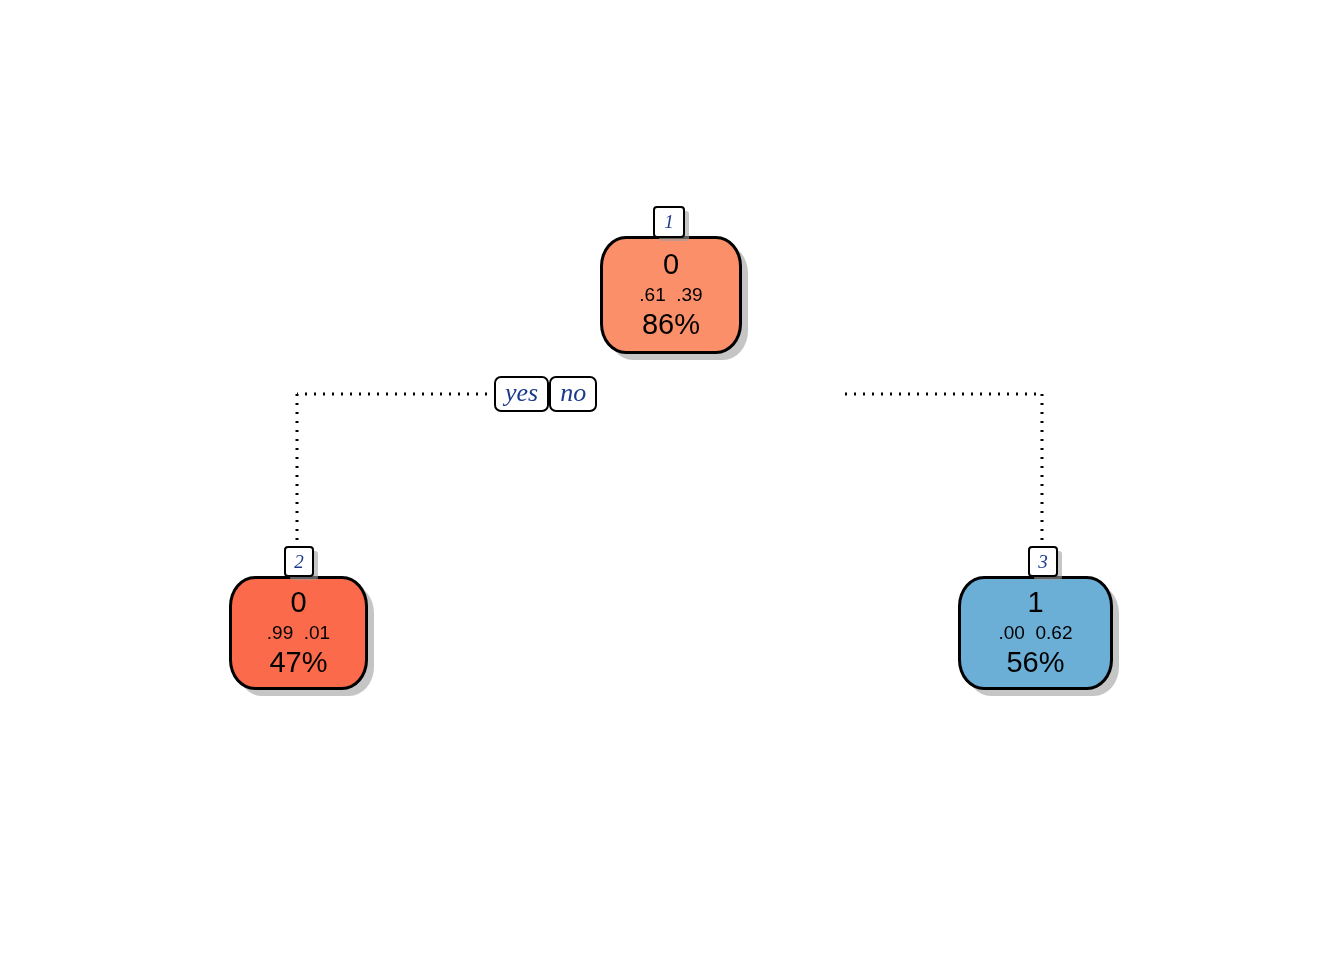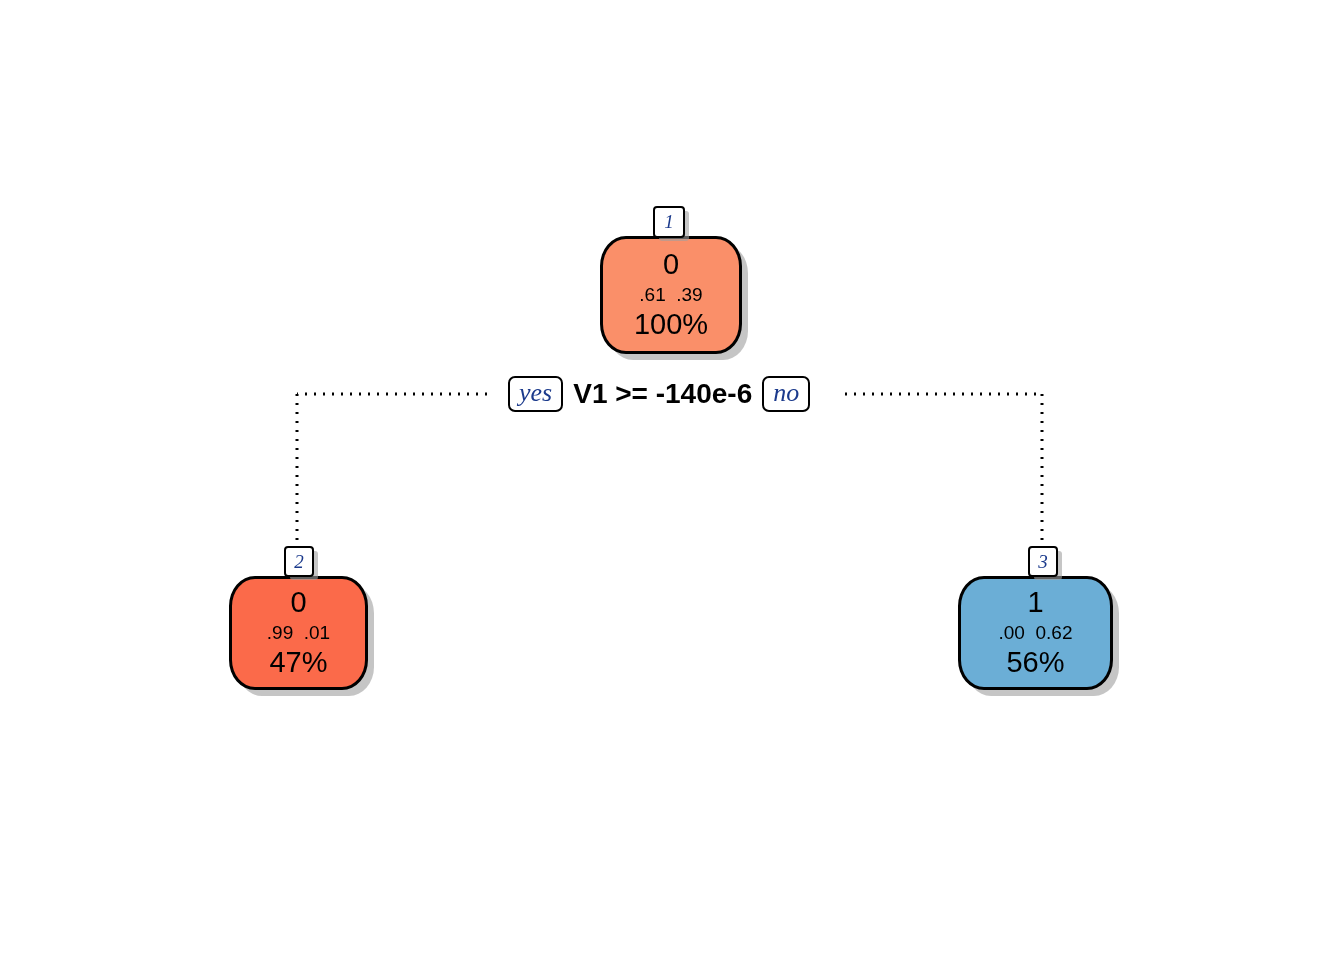--- a/index.html
+++ b/index.html
@@ -130,27 +130,26 @@
       <path d="M 1042 394 L 1042 548"></path>
     </g>
   </svg>
 
   <div class="node">
     <div class="node-badge" style="left:653px; top:206px; width:32px; height:32px;">1</div>
 
     <div class="node-body" style="left:600px; top:236px; width:142px; height:118px; background:#FA8F69;">
       <div class="node-line cls">0</div>
       <div class="node-line prob">.61  .39</div>
-      <div class="node-line pct">100%</div>
+      <div class="node-line pct">86%</div>
     </div>
   </div>
 
-  <div class="split-row" style="left:508px; top:376px;">
+  <div class="split-row" style="left:494px; top:376px;">
     <div class="yesno-box">yes</div>
-    <div class="split-text">V1 &gt;= -140e-6</div>
     <div class="yesno-box">no</div>
   </div>
 
   <div class="node">
     <div class="node-badge" style="left:284px; top:546px; width:30px; height:31px;">2</div>
 
     <div class="node-body" style="left:229px; top:576px; width:139px; height:114px; background:#FB6A4A;">
       <div class="node-line cls">0</div>
       <div class="node-line prob">.99  .01</div>
       <div class="node-line pct">47%</div>

